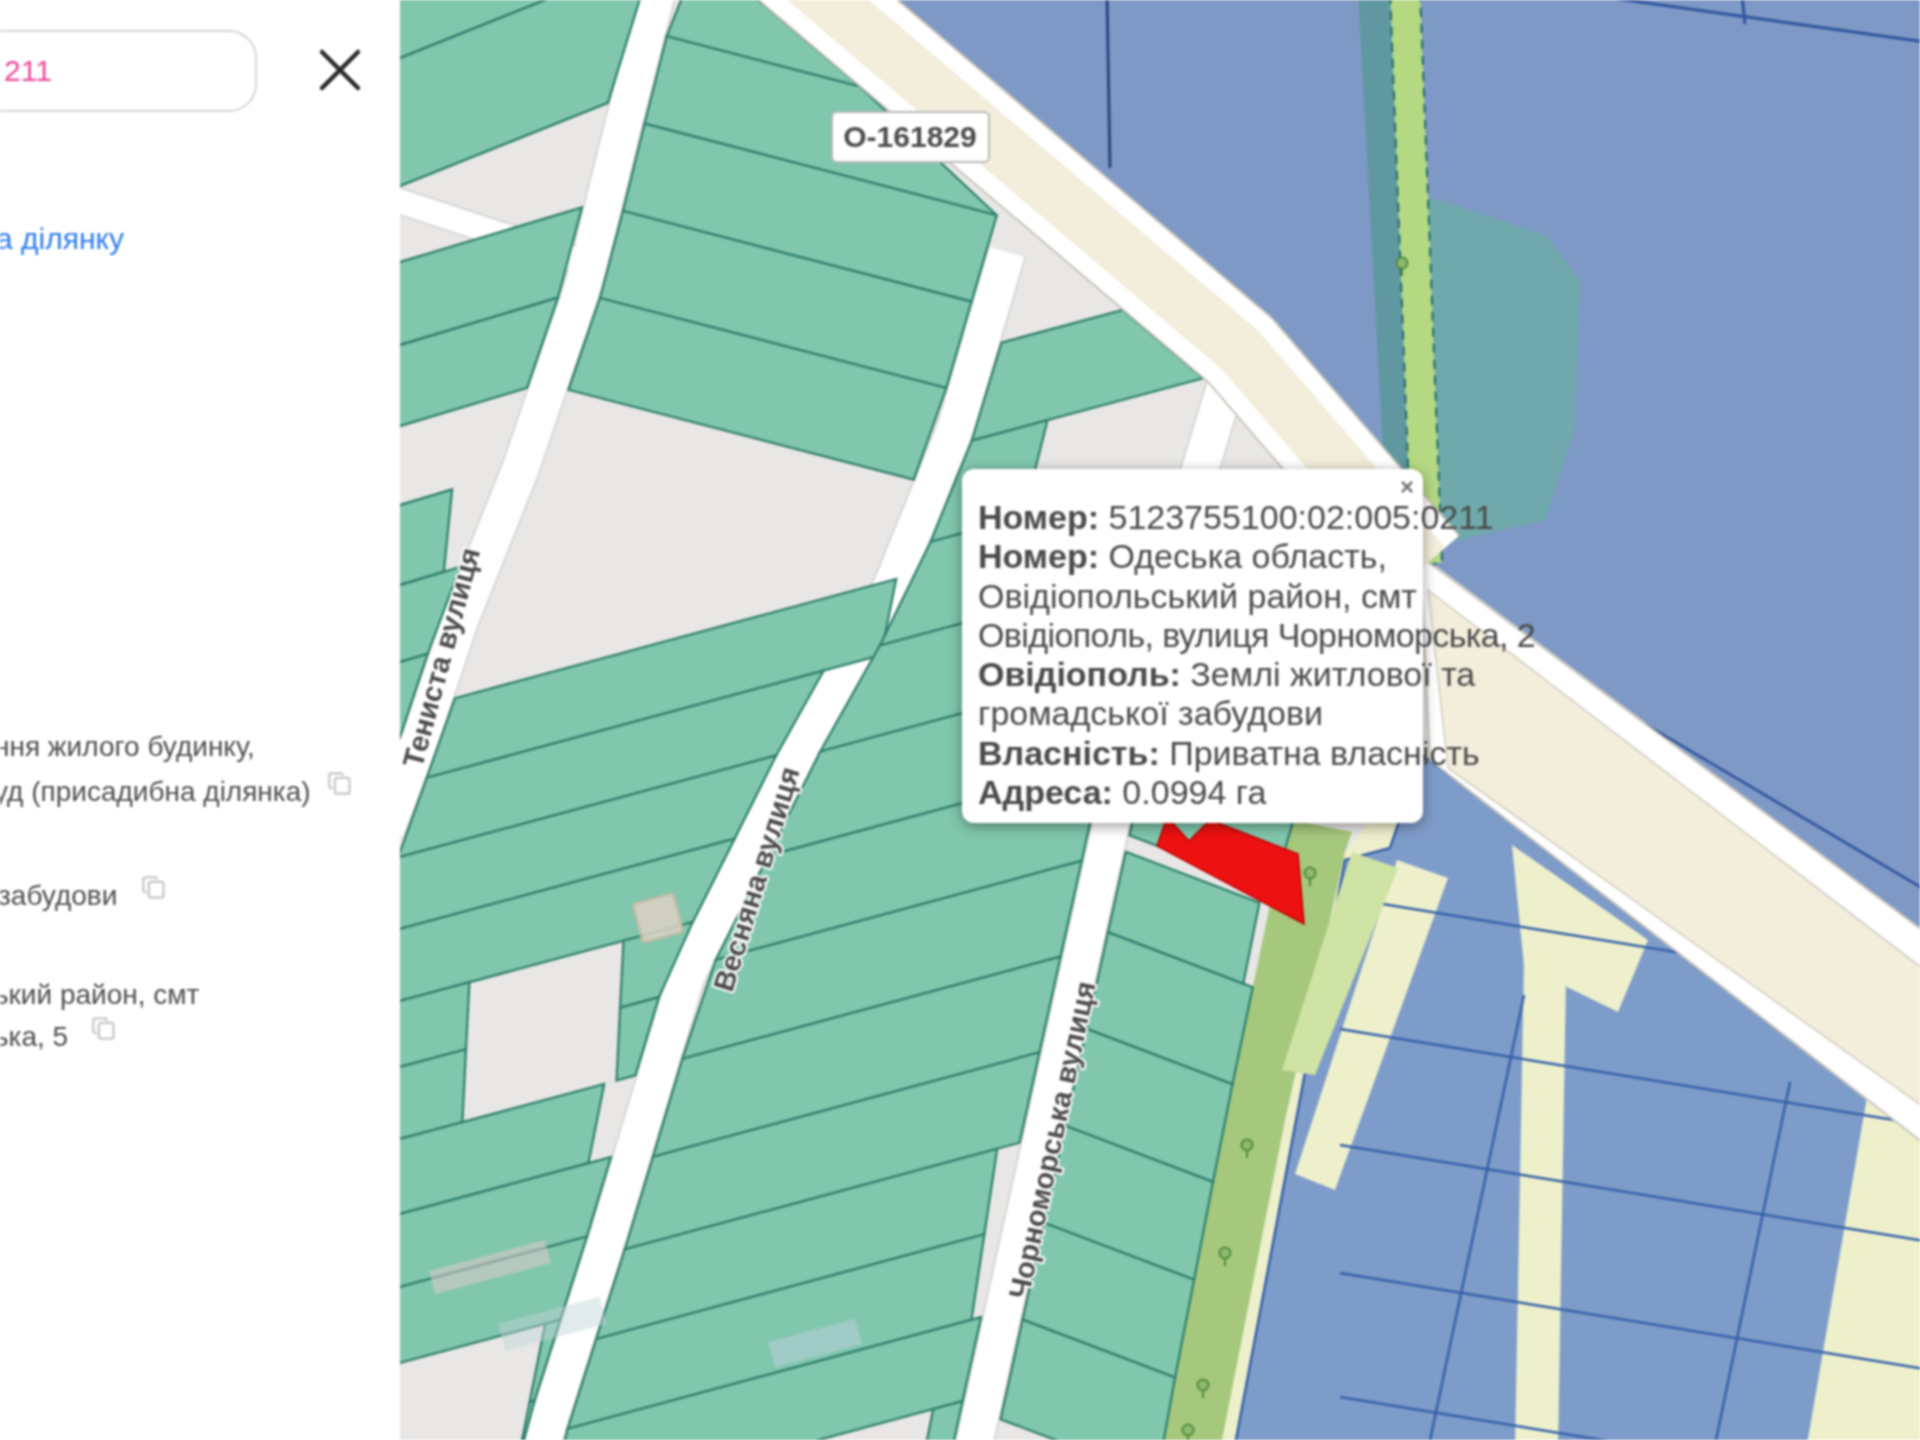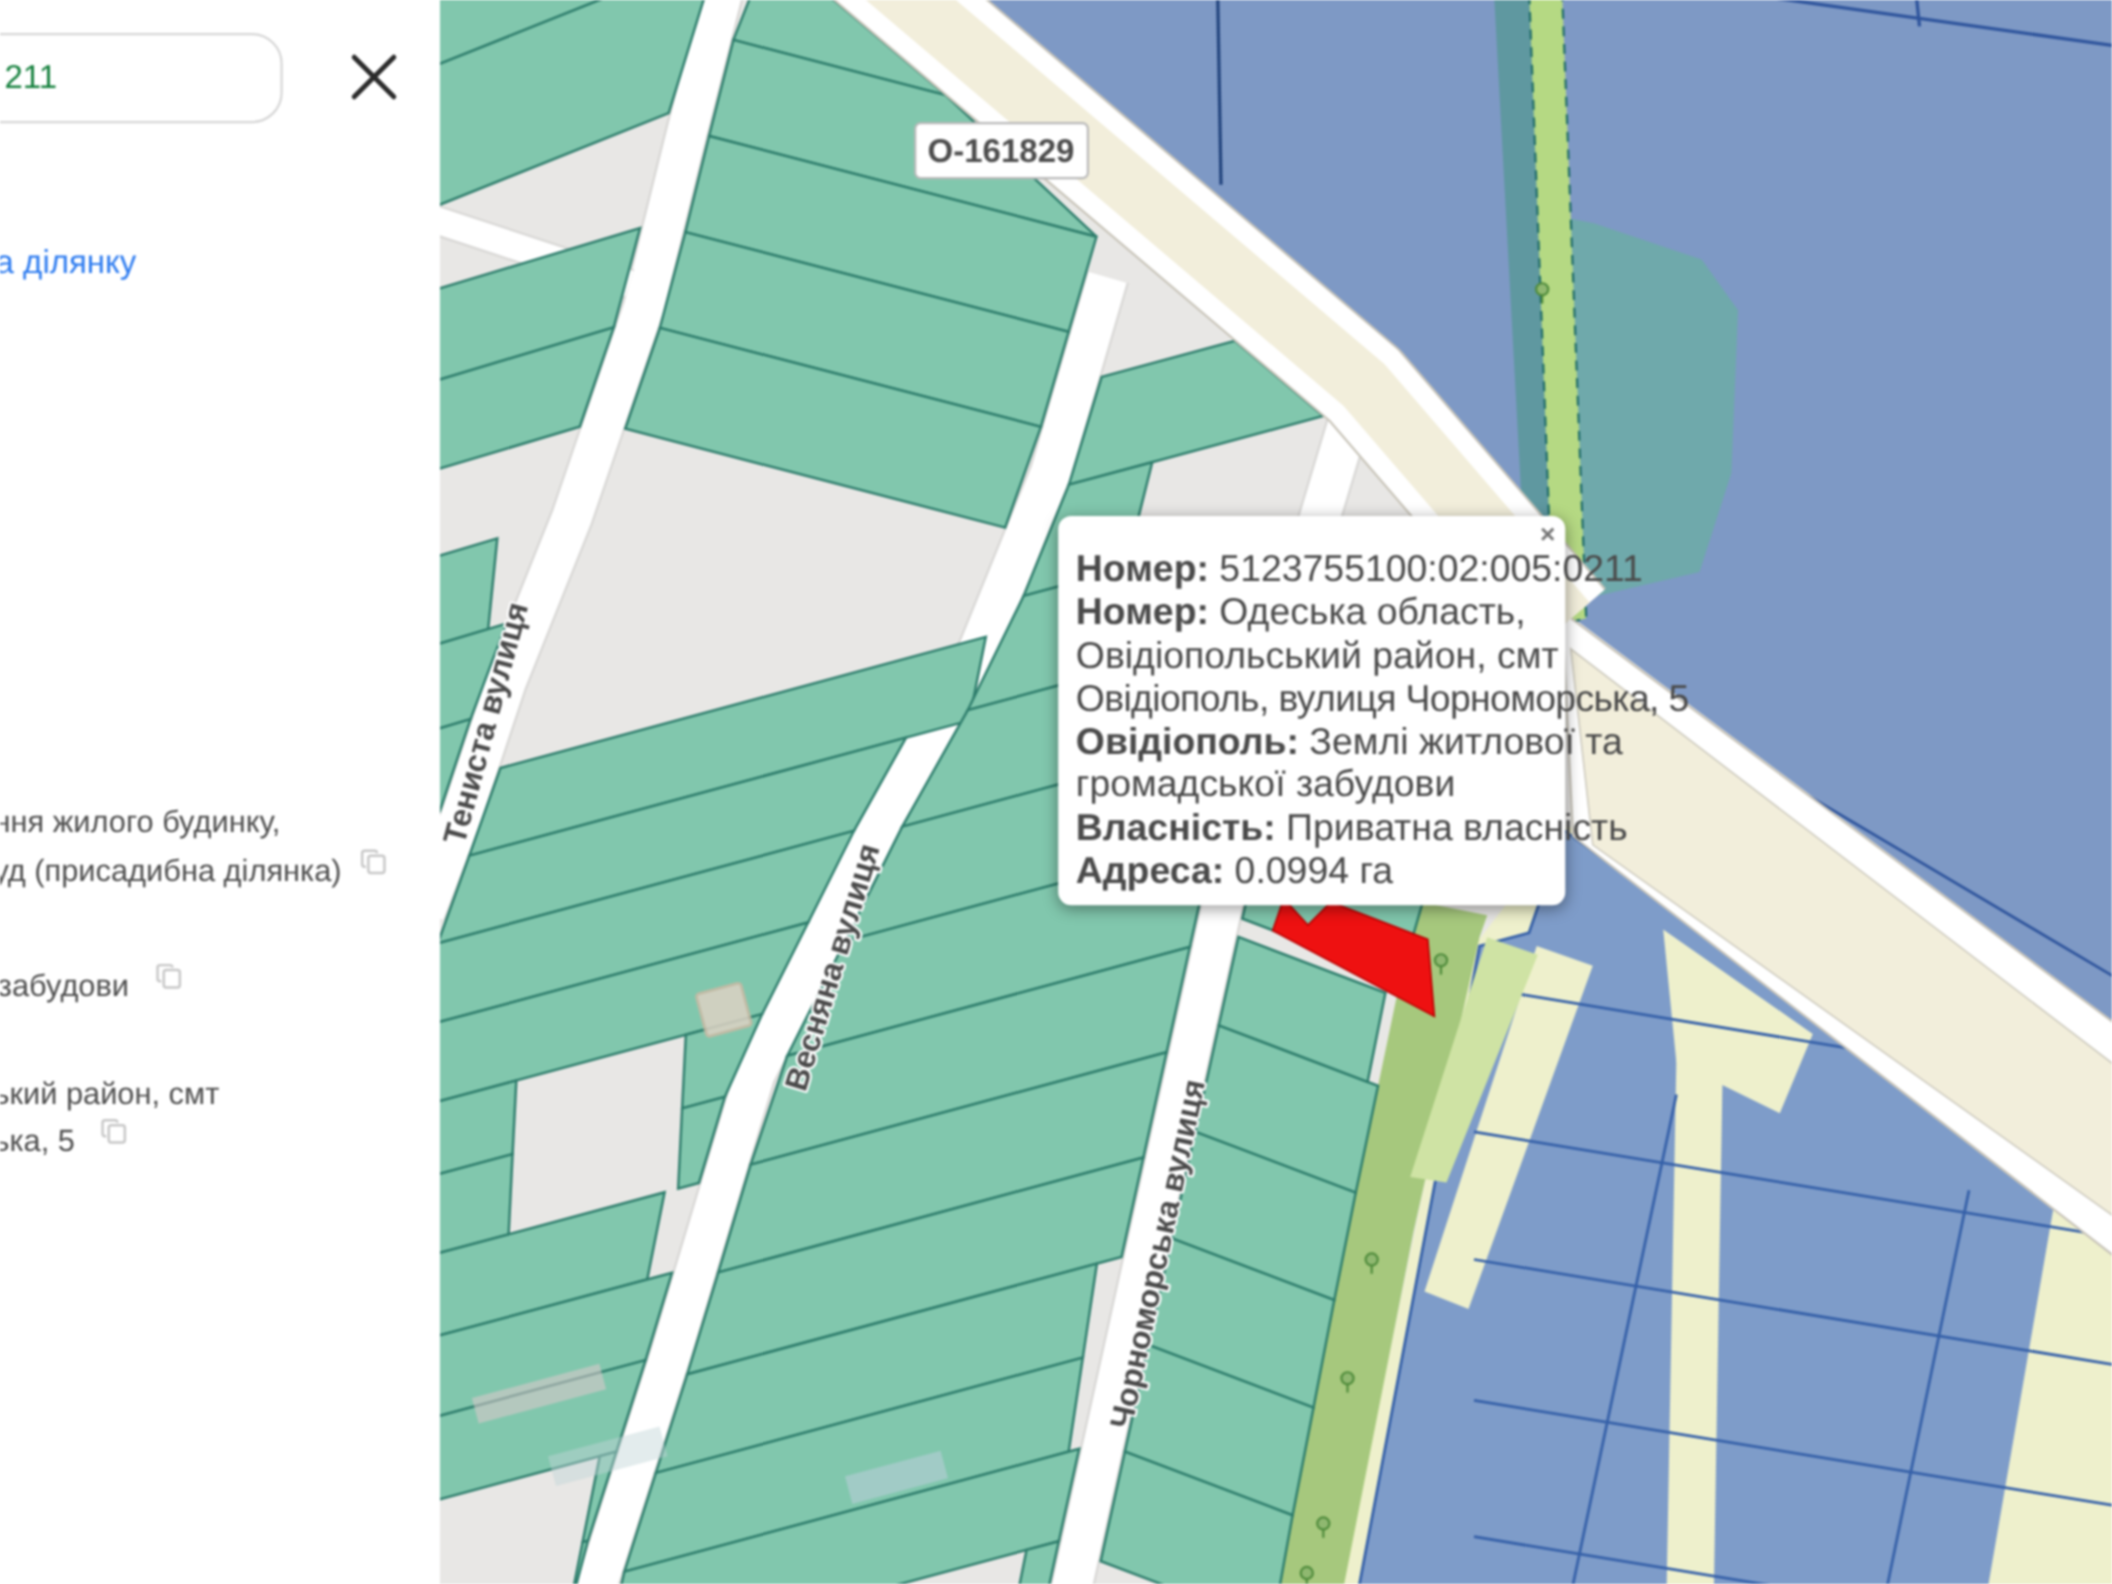--- a/index.html
+++ b/index.html
@@ -1,19 +1,19 @@
 <!DOCTYPE html>
 <html lang="uk"><head><meta charset="utf-8">
 <title>Кадастрова карта</title>
 <style>
 html,body{margin:0;padding:0;width:1920px;height:1440px;overflow:hidden;background:#ffffff;font-family:"Liberation Sans",sans-serif}
 body{filter:blur(0.8px)}
 .sidebar{position:absolute;left:0;top:0;width:400px;height:1440px;background:#ffffff;z-index:5}
 .search{position:absolute;left:-80px;top:30px;width:333px;height:78px;border:2.5px solid #d6d6d6;border-radius:28px;background:#fff}
-.search span{position:absolute;left:82px;top:22px;font-size:30px;color:#15803d}
+.search span{position:absolute;left:82px;top:22px;font-size:30px;color:#ec4899}
 .xbtn{position:absolute;left:316px;top:46px;width:48px;height:48px}
 .link{position:absolute;left:-4px;top:222px;font-size:30px;color:#2e7cf0}
 .gtext{position:absolute;color:#4f4f4f;font-size:28px;white-space:nowrap}
 .popup{position:absolute;left:962px;top:469px;width:461px;height:354px;background:#fff;border-radius:12px;box-shadow:0 3px 14px rgba(0,0,0,0.4);z-index:6}
 .ptext{position:absolute;left:16px;top:29px;width:440px;font-size:34px;line-height:39.3px;color:#4a4a4a;white-space:nowrap}
 .pclose{position:absolute;right:9px;top:4px;font-size:24px;color:#757575;font-weight:bold}
 .cicon{position:absolute;width:27px;height:27px}
 </style></head>
 <body>
 
@@ -187,19 +187,19 @@
       <path d="M5 16 h-1 a2 2 0 0 1 -2 -2 v-9 a2 2 0 0 1 2 -2 h8 a2 2 0 0 1 2 2" fill="none" stroke="#c7c7c7" stroke-width="2"></path>
     </svg>
 </div>
 
 <div class="popup">
 <div class="pclose">×</div>
 <div class="ptext">
 <b>Номер:</b> 5123755100:02:005:0211<br>
 <b>Номер:</b> Одеська область,<br>
 Овідіопольський район, смт<br>
-<span style="letter-spacing:-0.6px">Овідіополь, вулиця Чорноморська, 5</span><br>
+<span style="letter-spacing:-0.6px">Овідіополь, вулиця Чорноморська, 2</span><br>
 <b>Овідіополь:</b> Землі житлової та<br>
 громадської забудови<br>
 <b>Власність:</b> Приватна власність<br>
 <b>Адреса:</b> 0.0994 га
 </div>
 </div>
 
 </body></html>

